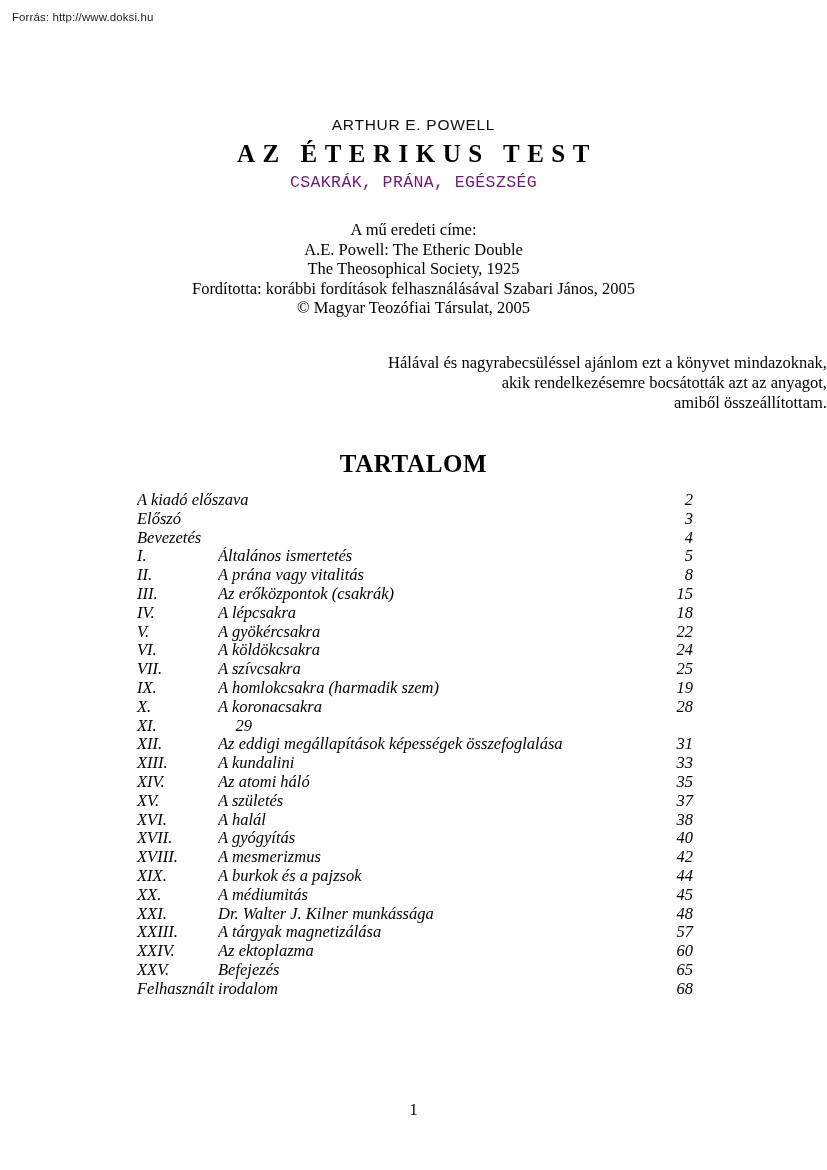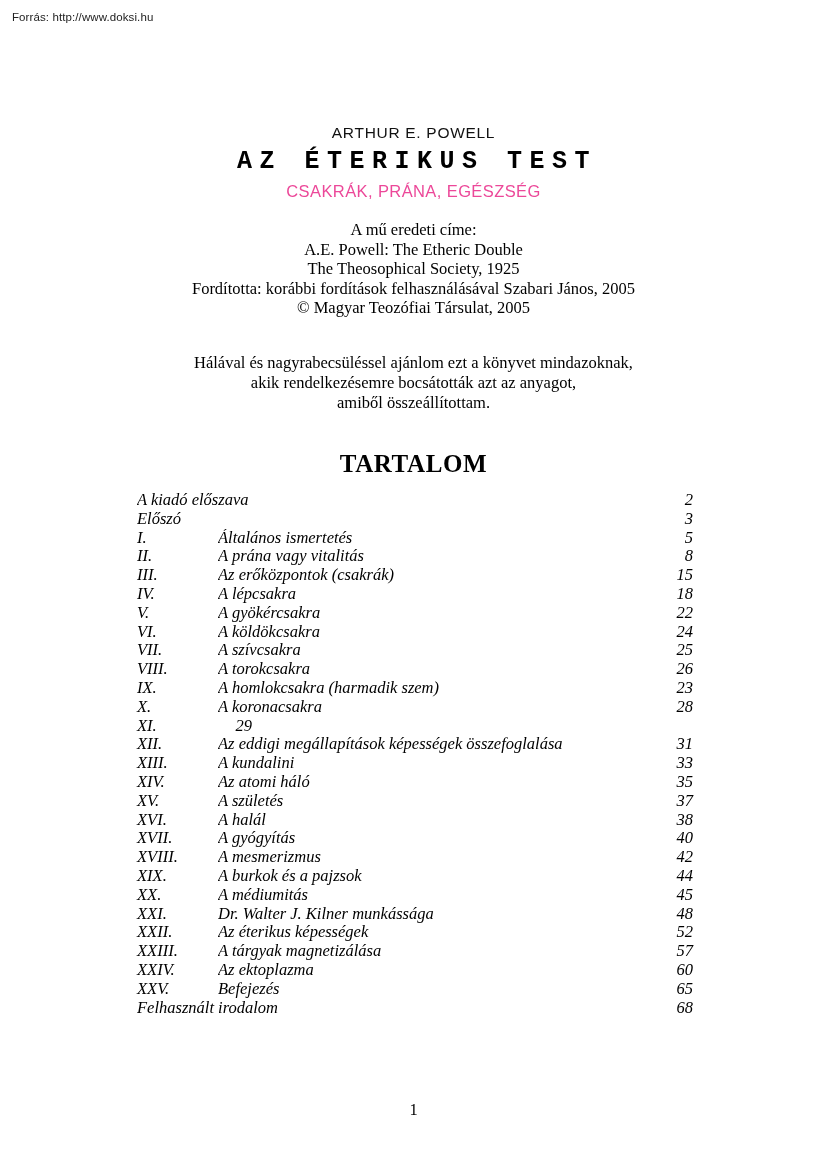--- a/index.html
+++ b/index.html
@@ -36,47 +36,46 @@
     white-space: nowrap;
   }
 
   
   .title-block {
     position: absolute;
     left: 0;
     top: 115px;
     width: 827px;
     text-align: center;
-    margin-top: 8px;
   }
   .author-name {
     font-family: "Liberation Sans", "DejaVu Sans", sans-serif;
     font-size: 15.5px;
     letter-spacing: 0.7px;
     color: #111111;
     line-height: 20px;
   }
   .book-title {
-    font-family: Liberation Mono, monospace;
+    font-family: Liberation Serif, serif;
     font-weight: bold;
     font-size: 25px;
     letter-spacing: 7.5px;
     line-height: 34px;
     margin-top: 2px;
     color: #000000;
     padding-left: 7px; 
     text-align: center;
   }
   .book-subtitle {
-    font-family: Liberation Sans, sans-serif;
+    font-family: Liberation Mono, monospace;
     font-size: 16.5px;
     letter-spacing: 0.4px;
     line-height: 22px;
     margin-top: 1px;
-    color: #ec4899;
+    color: #701a75;
   }
 
   
   .imprint-block {
     position: absolute;
     left: 0;
     top: 220px;
     width: 827px;
     text-align: center;
     font-size: 16.5px;
@@ -85,21 +84,21 @@
   .imprint-line {
     white-space: nowrap;
   }
 
   
   .dedication-block {
     position: absolute;
     left: 0;
     top: 353px;
     width: 827px;
-    text-align: center;
+    text-align: right;
     font-size: 16.5px;
     line-height: 19.8px;
   }
   .dedication-line {
     white-space: nowrap;
   }
 
   
   .contents-heading {
     position: absolute;
@@ -190,20 +189,24 @@
 
   <div class="toc">
       <div class="toc-row no-num">
         <span class="toc-label">A kiadó előszava</span>
         <span class="toc-page">2</span>
       </div>
       <div class="toc-row no-num">
         <span class="toc-label">Előszó</span>
         <span class="toc-page">3</span>
       </div>
+      <div class="toc-row no-num">
+        <span class="toc-label">Bevezetés</span>
+        <span class="toc-page">4</span>
+      </div>
       <div class="toc-row">
         <span class="toc-num">I.</span>
         <span class="toc-label">Általános ismertetés</span>
         <span class="toc-page">5</span>
       </div>
       <div class="toc-row">
         <span class="toc-num">II.</span>
         <span class="toc-label">A prána vagy vitalitás</span>
         <span class="toc-page">8</span>
       </div>
@@ -226,28 +229,23 @@
         <span class="toc-num">VI.</span>
         <span class="toc-label">A köldökcsakra</span>
         <span class="toc-page">24</span>
       </div>
       <div class="toc-row">
         <span class="toc-num">VII.</span>
         <span class="toc-label">A szívcsakra</span>
         <span class="toc-page">25</span>
       </div>
       <div class="toc-row">
-        <span class="toc-num">VIII.</span>
-        <span class="toc-label">A torokcsakra</span>
-        <span class="toc-page">26</span>
-      </div>
-      <div class="toc-row">
         <span class="toc-num">IX.</span>
         <span class="toc-label">A homlokcsakra (harmadik szem)</span>
-        <span class="toc-page">23</span>
+        <span class="toc-page">19</span>
       </div>
       <div class="toc-row">
         <span class="toc-num">X.</span>
         <span class="toc-label">A koronacsakra</span>
         <span class="toc-page">28</span>
       </div>
       <div class="toc-row">
         <span class="toc-num">XI.</span>
         <span class="toc-page">29</span>
       </div>
@@ -295,25 +293,20 @@
         <span class="toc-num">XX.</span>
         <span class="toc-label">A médiumitás</span>
         <span class="toc-page">45</span>
       </div>
       <div class="toc-row">
         <span class="toc-num">XXI.</span>
         <span class="toc-label">Dr. Walter J. Kilner munkássága</span>
         <span class="toc-page">48</span>
       </div>
       <div class="toc-row">
-        <span class="toc-num">XXII.</span>
-        <span class="toc-label">Az éterikus képességek</span>
-        <span class="toc-page">52</span>
-      </div>
-      <div class="toc-row">
         <span class="toc-num">XXIII.</span>
         <span class="toc-label">A tárgyak magnetizálása</span>
         <span class="toc-page">57</span>
       </div>
       <div class="toc-row">
         <span class="toc-num">XXIV.</span>
         <span class="toc-label">Az ektoplazma</span>
         <span class="toc-page">60</span>
       </div>
       <div class="toc-row">

